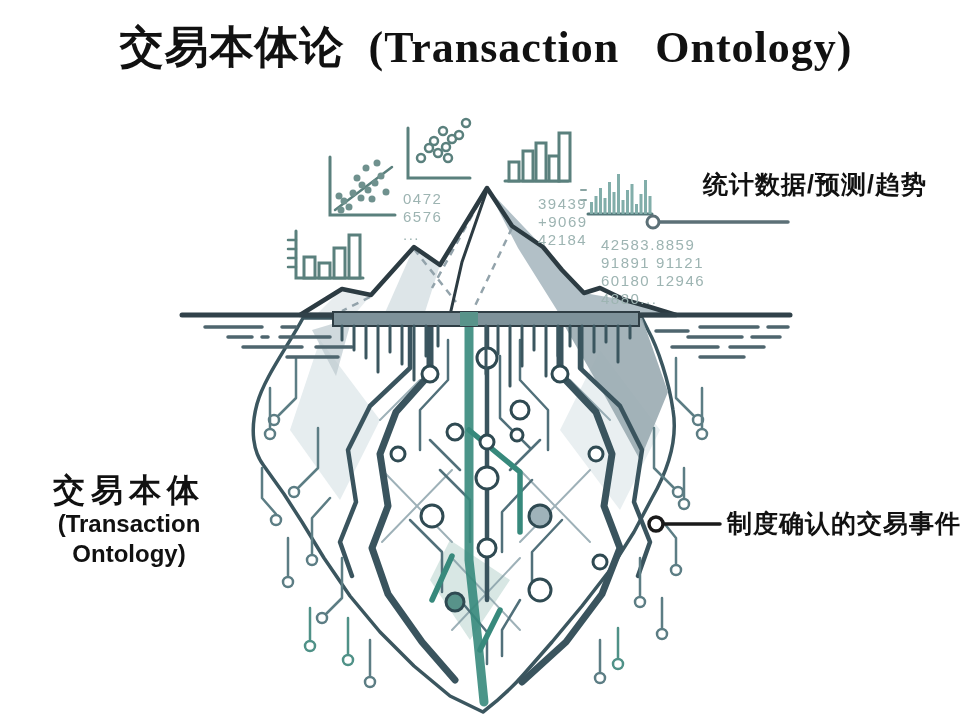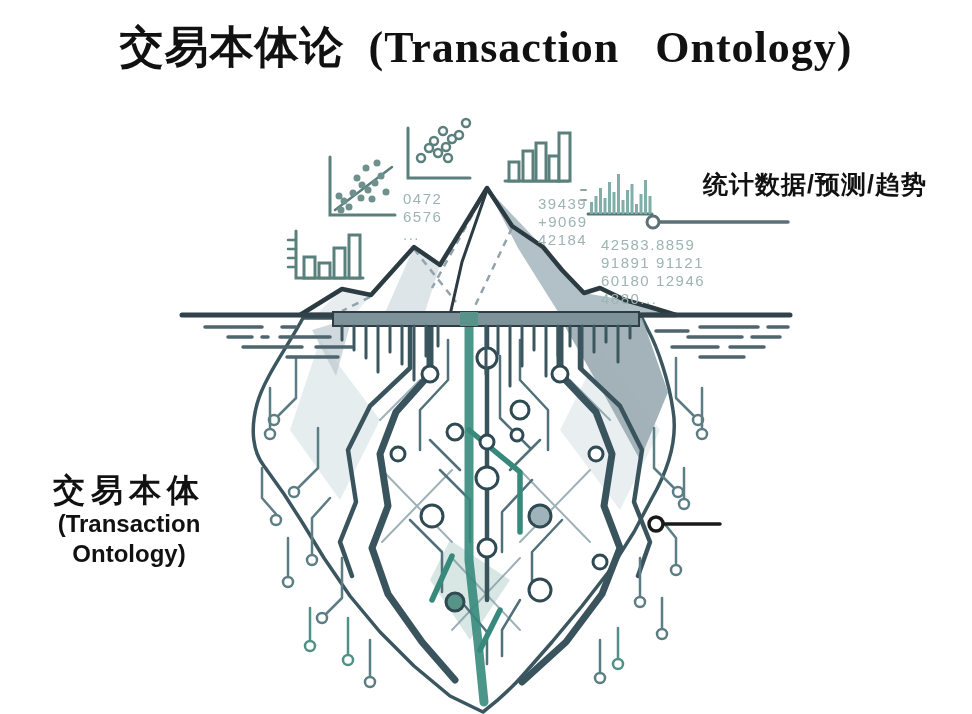--- a/index.html
+++ b/index.html
@@ -29,20 +29,21 @@
 
   <div class="title">交易本体论  (Transaction   Ontology)</div>
 
   <div class="label-block lbl-bl">
     <div class="zh">交易本体</div>
     <div class="en">(Transaction</div>
     <div class="en">Ontology)</div>
   </div>
 
   <div class="label-block lbl-tr">统计数据/预测/趋势</div>
+  <div class="label-block lbl-br">制度确认的交易事件</div>
 
   <svg class="scene" viewBox="0 0 972 714">
 
     <g>
       <path d="M303,318 C288,346 264,378 257,404 C250,430 253,452 264,466
                L284,494 302,522 324,558 350,596 380,632 414,666 450,696 483,712
                C496,702 510,690 524,674 L552,642 582,606 610,570 634,532 652,498
                C668,470 678,440 673,410 C669,382 658,348 648,330 L642,318 Z" fill="#ffffff" stroke="#3b565f" stroke-width="3.5" stroke-linejoin="round"></path>
       <polygon points="320,340 380,420 340,500 290,430" fill="#e6edef"></polygon>
       <polygon points="600,350 660,430 620,510 560,430" fill="#e9eff1"></polygon>

